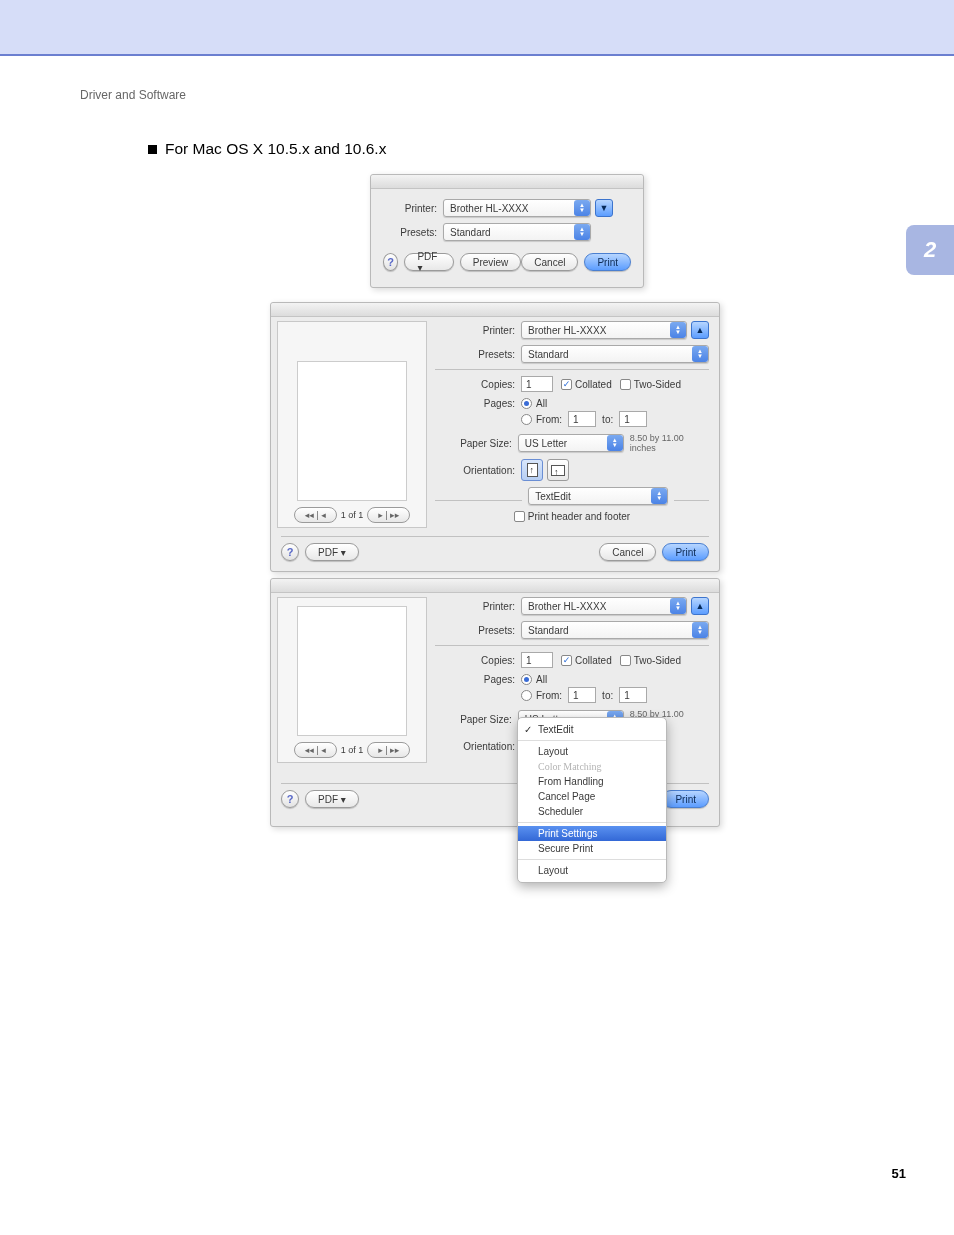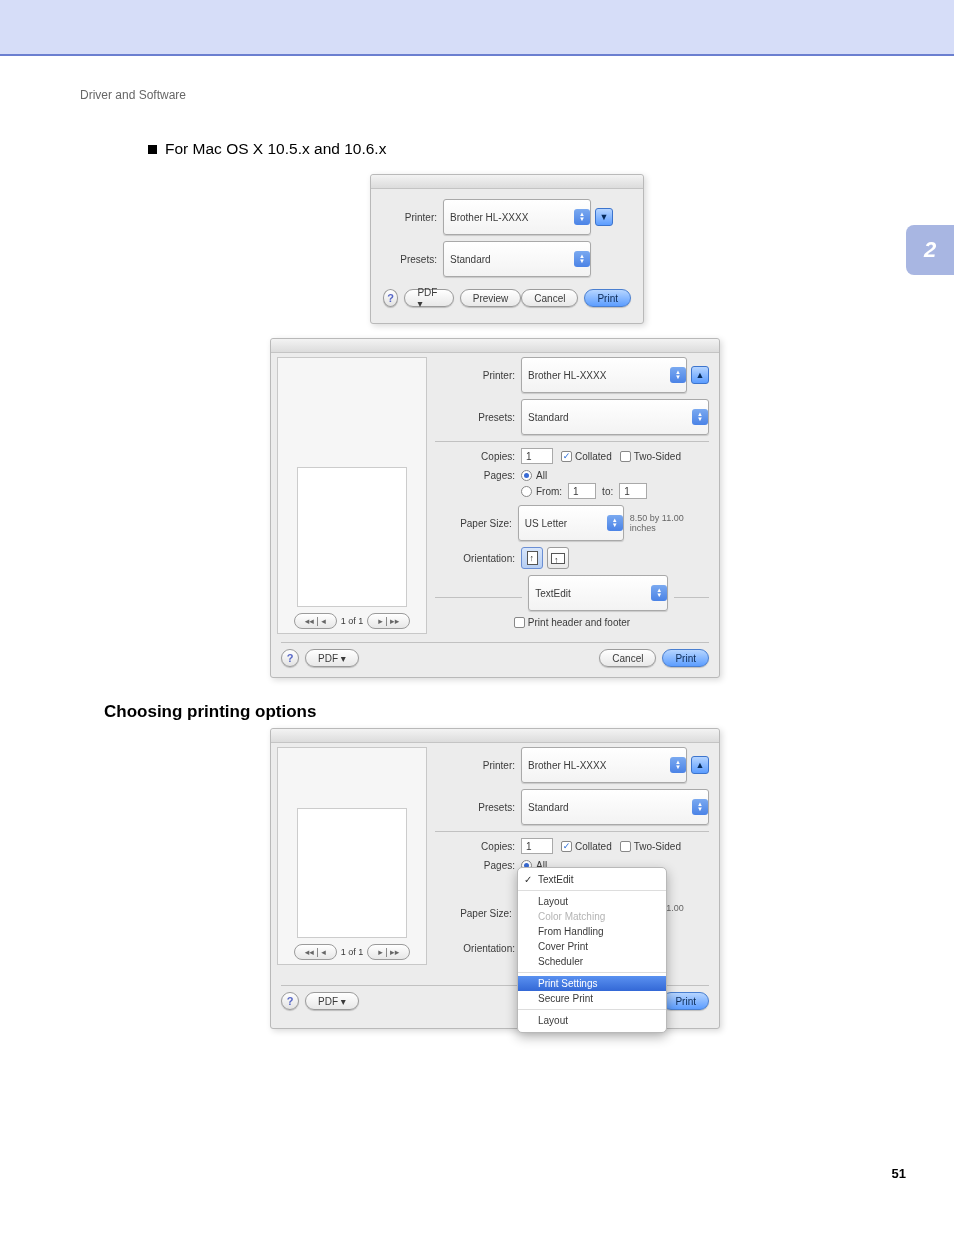--- a/index.html
+++ b/index.html
@@ -86,21 +86,21 @@
     font-size: 10px;
     color: #3a3a3a;
     position: relative;
   }
   .row { display: flex; align-items: center; margin-bottom: 6px; }
   .lbl { text-align: right; width: 86px; padding-right: 6px; font-size: 10px; }
   .select {
     background: linear-gradient(#fff,#f3f3f3);
     border: 1px solid #a9a9a9;
     border-radius: 3px;
-    height: 36px;
+    height: 18px;
     display: flex;
     align-items: center;
     padding: 0 0 0 6px;
     font-size: 10px;
     box-shadow: 0 1px 1px rgba(0,0,0,.15);
   }
   .select .val { flex: 1; }
   .arrows {
     width: 16px;
     height: 16px;
@@ -187,21 +187,21 @@
     border-radius: 5px;
     box-shadow: 0 4px 12px rgba(0,0,0,.3);
     padding: 4px 0;
     width: 150px;
     font-size: 10px;
   }
   .popup-menu .mi { padding: 2px 12px 2px 20px; position: relative; }
   .popup-menu .mi.sel { color: #333; }
   .popup-menu .mi.sel::before { content: "✓"; position: absolute; left: 6px; }
   .popup-menu .mi.hl { background: linear-gradient(#5a91f0,#3368d6); color: #fff; }
-  .popup-menu .mi.dim { color: #b4b4b4; }
+  .popup-menu .mi.dim { color: #b4b4b4; font-family: Liberation Serif, serif; }
   .popup-menu .sep { border-top: 1px solid #ddd; margin: 3px 0; }
 
   .section-head { font-weight: bold; font-size: 17px; margin-top: 24px; margin-bottom: 6px;}
   .title-bar-stub { height: 14px; background: linear-gradient(#f3f3f3,#dcdcdc); border-bottom: 1px solid #c4c4c4; border-top-left-radius: 3px; border-top-right-radius: 3px;}
 </style>
 </head>
 <body>
 
 <div class="top-bar"></div>
 
@@ -351,21 +351,20 @@
         <span class="help-btn">?</span>
         <span class="mac-btn">PDF ▾</span>
       </div>
       <div style="display:flex;gap:6px;">
         <span class="mac-btn">Cancel</span>
         <span class="mac-btn primary">Print</span>
       </div>
     </div>
   </div>
 
-  <div class="section-head">Choosing printing options</div>
 
   <div class="dialog" style="width:450px; margin: 6px auto 0 auto; left:-12px; position:relative; padding-bottom:18px;">
     <div class="title-bar-stub"></div>
     <div style="display:flex; padding:4px 10px 0 6px; gap:8px;">
       <div style="width:150px; display:flex; flex-direction:column;">
         <div class="preview-pane" style="height:170px">
           <div style="background:#fff;border:1px solid #ccc;width:110px;height:130px;margin-bottom:6px;"></div>
           <div style="display:flex; gap:4px; align-items:center;">
             <span class="nav-pill">◂◂ | ◂</span>
             <span style="font-size:9px">1 of 1</span>
@@ -455,21 +454,21 @@
         <span class="mac-btn primary">Print</span>
       </div>
     </div>
 
     <div class="popup-menu" style="left:246px; top:138px;">
       <div class="mi sel">TextEdit</div>
       <div class="sep"></div>
       <div class="mi">Layout</div>
       <div class="mi dim">Color Matching</div>
       <div class="mi">From Handling</div>
-      <div class="mi">Cover Print</div>
+      <div class="mi">Cancel Page</div>
       <div class="mi">Scheduler</div>
       <div class="sep"></div>
       <div class="mi hl">Print Settings</div>
       <div class="mi">Secure Print</div>
       <div class="sep"></div>
       <div class="mi">Layout</div>
     </div>
   </div>
 
 </div>

